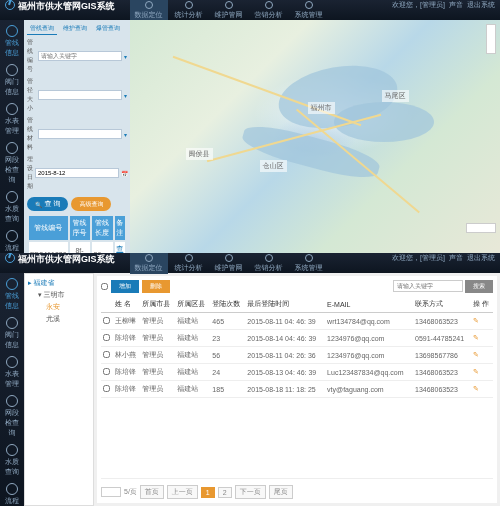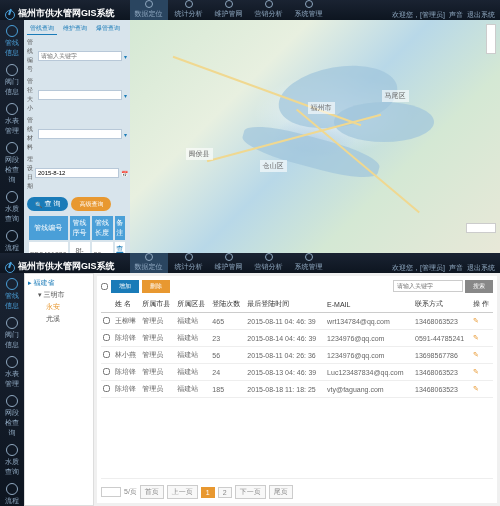--- a/index.html
+++ b/index.html
@@ -1,18 +1,18 @@
 <!DOCTYPE html>
 <html><head>
 <meta charset="utf-8">
 <style>
 *{margin:0;padding:0;box-sizing:border-box;font-family:"Microsoft YaHei",sans-serif;font-size:7px}
 body{background:#e8e8e8}
 .screen{width:500px;height:253px;background:#f0f0f0;position:relative;overflow:hidden}
-.header{height:20px;background:linear-gradient(#1a2332,#0d1520);display:flex;align-items:flex-end;color:#fff;padding:0 5px}
+.header{height:20px;background:linear-gradient(#1a2332,#0d1520);display:flex;align-items:flex-start;color:#fff;padding:0 5px}
 .logo{width:10px;height:10px;border:1.5px solid #4a9fd8;border-radius:50%;margin-right:3px;position:relative}
 .logo::after{content:"";position:absolute;width:2px;height:6px;background:#4a9fd8;left:3px;top:-2px;transform:rotate(20deg)}
 .title{font-size:9px;font-weight:bold}
 .topnav{display:flex;margin-left:15px;gap:2px}
 .topnav-item{display:flex;flex-direction:column;align-items:center;padding:1px 5px;color:#8fa8c0;cursor:pointer}
 .topnav-item.active{background:#2a4560}
 .topnav-icon{width:8px;height:8px;border:1px solid currentColor;border-radius:50%;margin-bottom:1px}
 .header-right{margin-left:auto;font-size:6px;color:#8fa8c0;display:flex;gap:4px}
 .body{display:flex;height:233px}
 .sidebar{width:24px;background:linear-gradient(#1a2332,#0d1520);display:flex;flex-direction:column;align-items:center;padding-top:3px;gap:2px}

